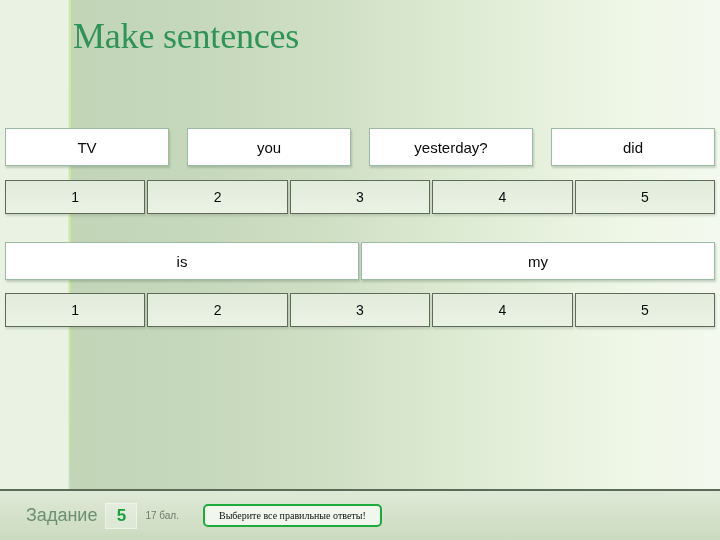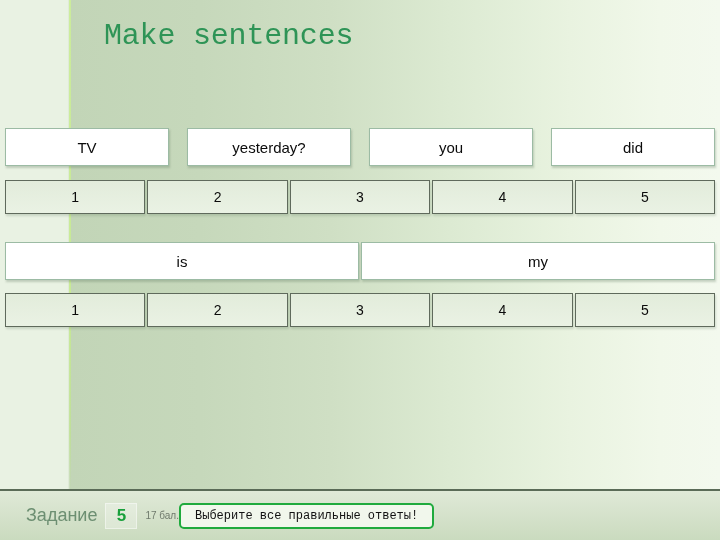--- a/index.html
+++ b/index.html
@@ -44,27 +44,27 @@
       rgba(205,240,150,0.85) 0%,
       rgba(200,238,140,0.80) 60%,
       rgba(190,232,130,0.55) 88%,
       rgba(190,232,130,0.0) 100%);
     pointer-events: none;
   }
 
   
   #title {
     position: absolute;
-    left: 104px;
+    left: 73px;
     top: 14px;
-    font-size: 30px;
+    font-size: 36px;
     line-height: 44px;
     letter-spacing: -0.2px;
     color: #2e9456;
-    font-family: Liberation Mono, monospace;
+    font-family: Liberation Serif, serif;
     font-stretch: condensed;
     white-space: nowrap;
   }
 
   
   .row {
     position: absolute;
     left: 5px;
     width: 710px;
     display: flex;
@@ -135,28 +135,29 @@
     font-size: 17px;
     font-weight: bold;
   }
   #task-points {
     margin-left: 8px;
     font-size: 10px;
     color: #6f7a6c;
   }
 
   #instruction {
+    margin-left: 24px;
     padding: 4px 14px;
     background: #f1f7ec;
     border: 2px solid #1faa3d;
     border-radius: 5px;
-    font-size: 12px;
+    font-size: 10px;
     color: #111;
     white-space: nowrap;
-    font-family: Liberation Mono, monospace;
+    font-family: Liberation Serif, serif;
   }
 
   #nav {
     margin-left: auto;
     margin-right: 14px;
     display: flex;
     align-items: center;
     gap: 10px;
   }
   #back-arrow {
@@ -186,22 +187,22 @@
 <body>
 
 <div id="slide">
 
   <div id="accent-line"></div>
 
   <div id="title">Make sentences</div>
 
   <div class="row words" id="row1w">
     <div class="cell word">TV</div>
+    <div class="cell word">you</div>
     <div class="cell word">yesterday?</div>
-    <div class="cell word">you</div>
     <div class="cell word">did</div>
   </div>
 
   <div class="row nums" id="row1n">
     <div class="cell num">1</div>
     <div class="cell num">2</div>
     <div class="cell num">3</div>
     <div class="cell num">4</div>
     <div class="cell num">5</div>
   </div>

